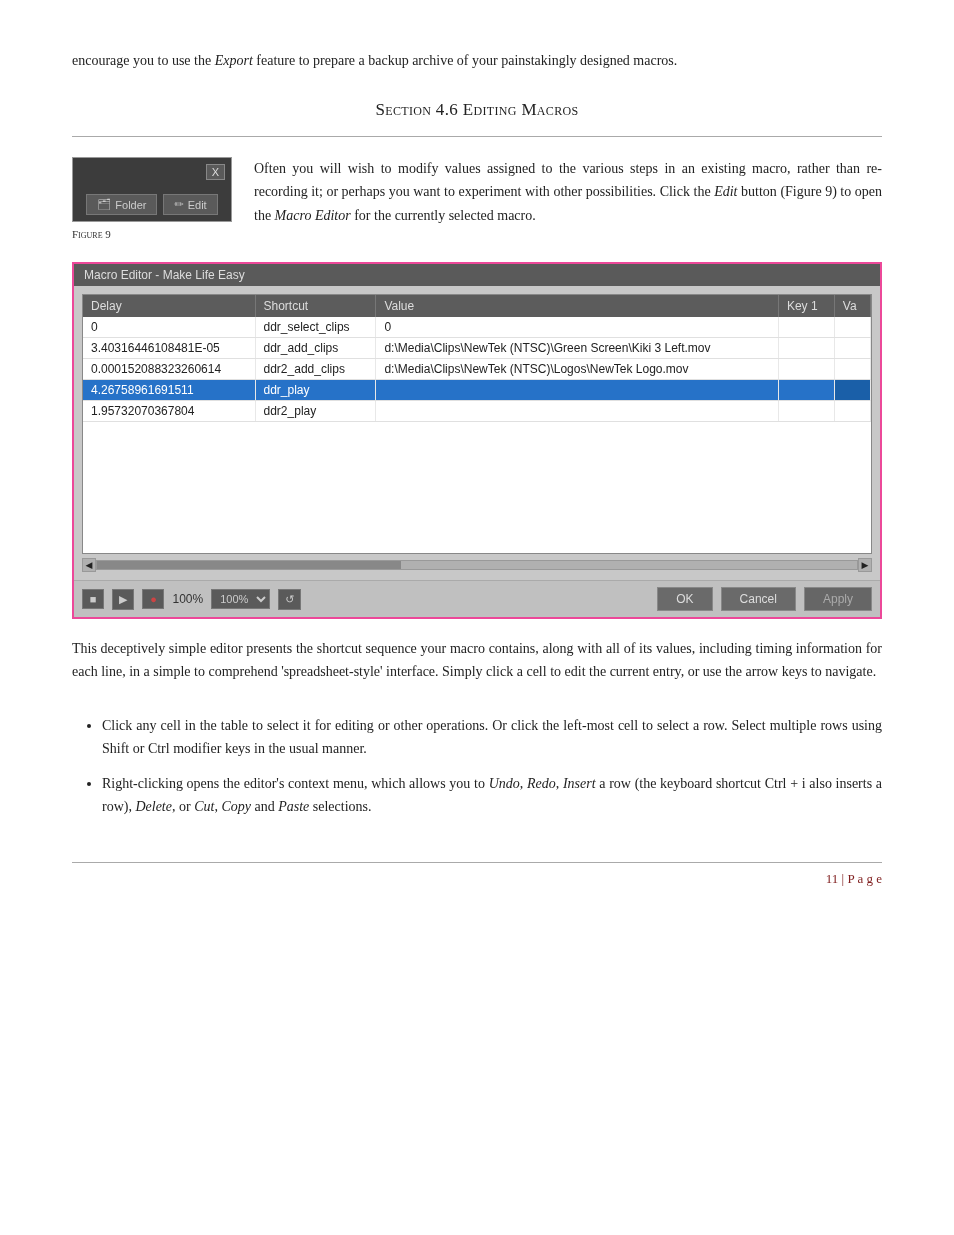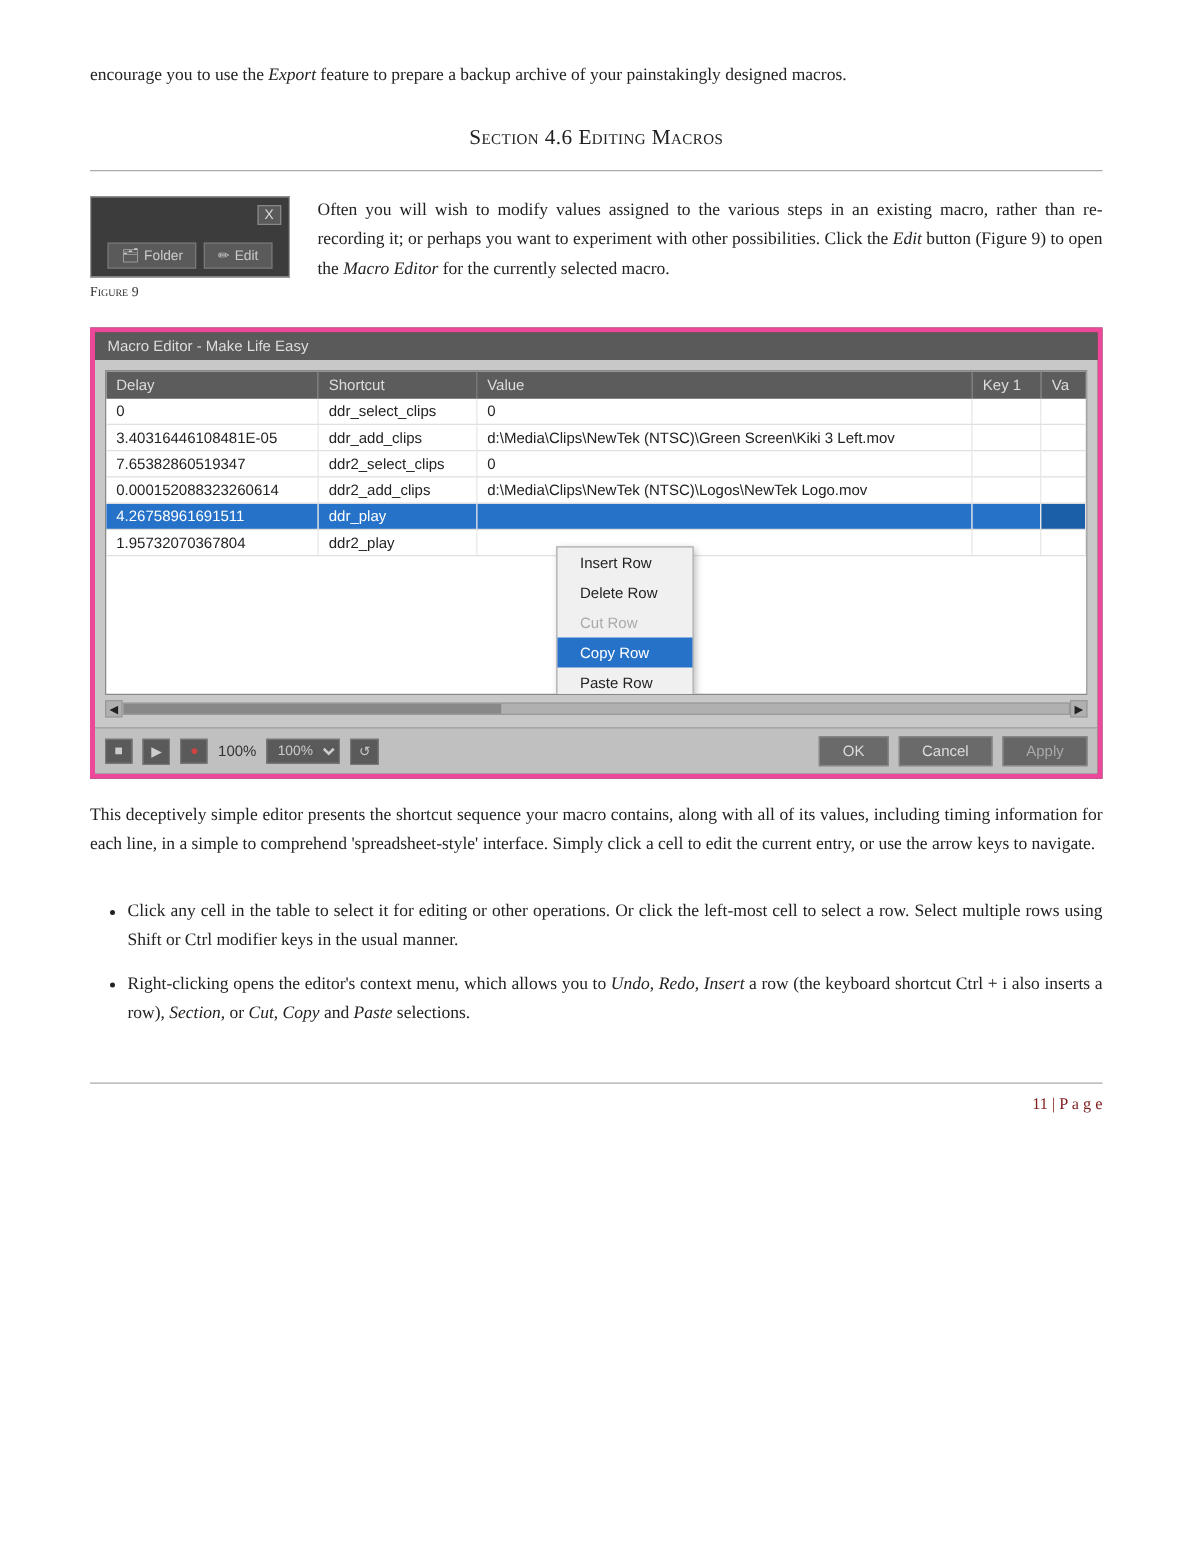--- a/index.html
+++ b/index.html
@@ -87,22 +87,22 @@
     }
     .body-text {
       line-height: 1.65;
       text-align: justify;
     }
     .body-text em { font-style: italic; }
 
     
     .macro-editor-wrapper {
       margin: 22px 0 6px 0;
-      border: 4px solid #ec4899;
-      background: #404040;
+      border: 2px solid #ec4899;
+      background: #ec4899;
     }
     .macro-editor-titlebar {
       background: #5a5a5a;
       color: #ddd;
       font-size: 12px;
       padding: 4px 10px;
       font-family: Arial, sans-serif;
     }
     .macro-editor-body {
       background: #c8c8c8;
@@ -334,27 +334,20 @@
               <td></td>
             </tr>
             <tr>
               <td>3.40316446108481E-05</td>
               <td>ddr_add_clips</td>
               <td>d:\Media\Clips\NewTek (NTSC)\Green Screen\Kiki 3 Left.mov</td>
               <td></td>
               <td></td>
             </tr>
             <tr>
-              <td>7.65382860519347</td>
-              <td>ddr2_select_clips</td>
-              <td>0</td>
-              <td></td>
-              <td></td>
-            </tr>
-            <tr>
               <td>0.000152088323260614</td>
               <td>ddr2_add_clips</td>
               <td>d:\Media\Clips\NewTek (NTSC)\Logos\NewTek Logo.mov</td>
               <td></td>
               <td></td>
             </tr>
             <tr class="selected">
               <td>4.26758961691511</td>
               <td>ddr_play</td>
               <td></td>
@@ -364,27 +357,20 @@
             <tr>
               <td>1.95732070367804</td>
               <td>ddr2_play</td>
               <td></td>
               <td></td>
               <td></td>
             </tr>
           </tbody>
         </table>
 
-        <div class="context-menu">
-          <div class="context-menu-item">Insert Row</div>
-          <div class="context-menu-item">Delete Row</div>
-          <div class="context-menu-item disabled">Cut Row</div>
-          <div class="context-menu-item active">Copy Row</div>
-          <div class="context-menu-item">Paste Row</div>
-        </div>
       </div>
 
       <div class="scrollbar-row">
         <div class="scroll-arrow">◀</div>
         <div class="scrollbar-track">
           <div class="scrollbar-thumb"></div>
         </div>
         <div class="scroll-arrow">▶</div>
       </div>
     </div>
@@ -406,21 +392,21 @@
   </div>
 
 
   <p class="body-section">This deceptively simple editor presents the shortcut sequence your macro contains, along with all of its values, including timing information for each line, in a simple to comprehend 'spreadsheet-style' interface. Simply click a cell to edit the current entry, or use the arrow keys to navigate.</p>
 
   <ul class="bullet-list">
     <li>
       <span>Click any cell in the table to select it for editing or other operations.  Or click the left-most cell to select a row.  Select multiple rows using Shift or Ctrl modifier keys in the usual manner.</span>
     </li>
     <li>
-      <span>Right-clicking opens the editor's context menu, which allows you to </span><em>Undo</em><span>, </span><em>Redo</em><span>, </span><em>Insert</em><span> a row (the keyboard shortcut Ctrl + i also inserts a row), </span><em>Section</em><span>, or </span><em>Cut</em><span>, </span><em>Copy</em><span> and </span><em>Paste</em><span> selections.</span>
+      <span>Right-clicking opens the editor's context menu, which allows you to </span><em>Undo</em><span>, </span><em>Redo</em><span>, </span><em>Insert</em><span> a row (the keyboard shortcut Ctrl + i also inserts a row), </span><em>Delete</em><span>, or </span><em>Cut</em><span>, </span><em>Copy</em><span> and </span><em>Paste</em><span> selections.</span>
     </li>
   </ul>
 
   <div class="footer">
     <span class="footer-page">11</span>
     <span>| P a g e</span>
   </div>
 </div>
 
 </body></html>

